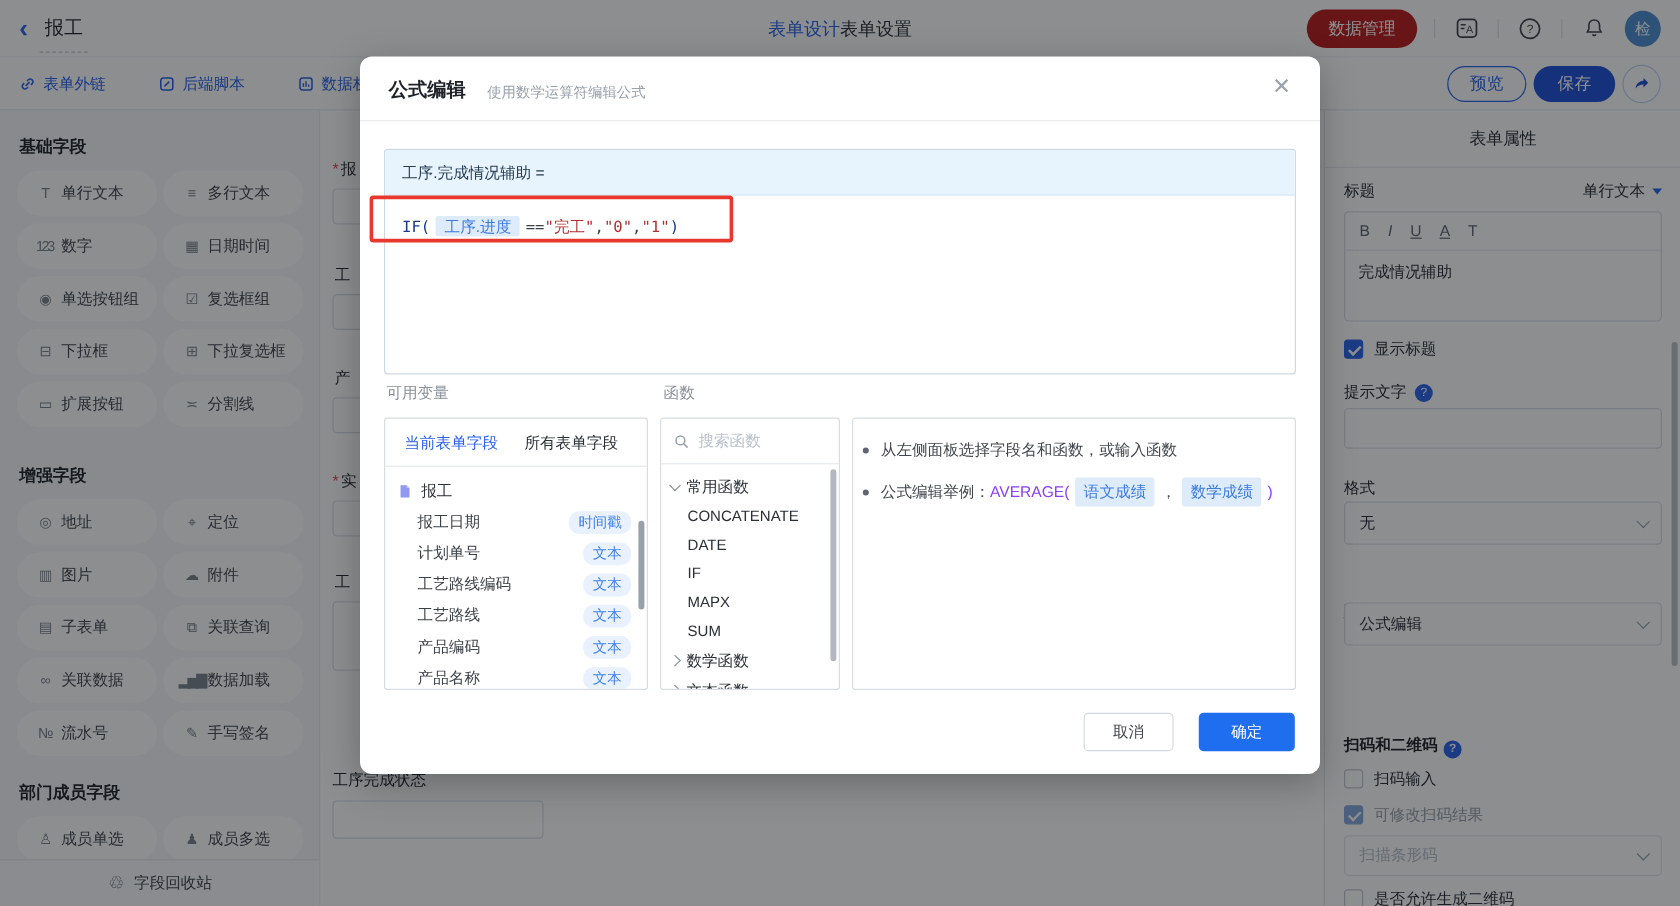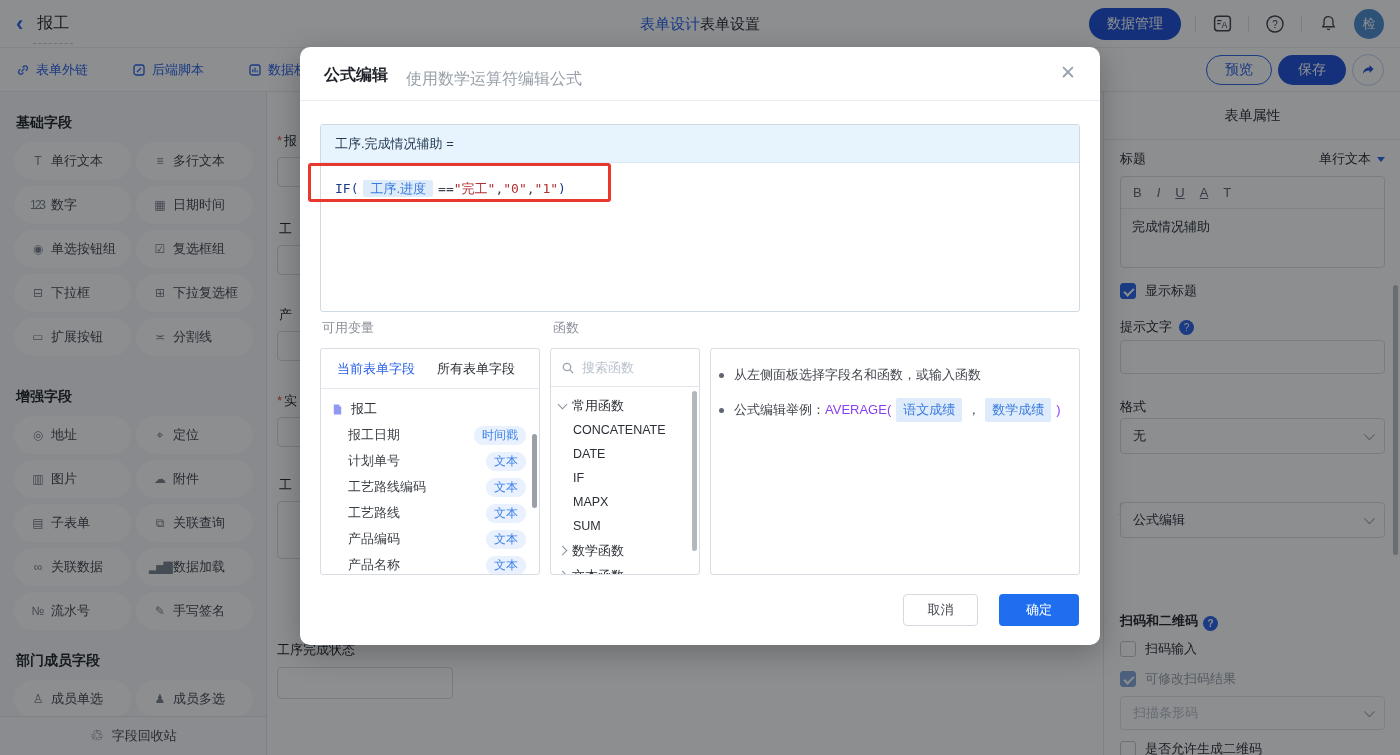--- a/index.html
+++ b/index.html
@@ -7,21 +7,21 @@
   .screen { position:relative; width:1400px; height:755px; overflow:hidden; background:#fff; font-size:13px; color:#1f2329; }
 
   
   .topbar { position:absolute; left:0; top:0; width:1400px; height:48px; background:#fff; border-bottom:1px solid #eef0f3; display:flex; align-items:center; padding:0 16px; z-index:2; }
   .tb-back { color:#2a62e8; font-size:22px; font-weight:bold; line-height:1; margin-right:10px; cursor:pointer; }
   .tb-title { font-size:16px; color:#1f2329; padding:4px 4px 9px; border-bottom:1px dashed #c3c9d2; margin-top:6px; }
   .tb-center { position:absolute; left:0; right:0; top:0; height:48px; display:flex; align-items:center; justify-content:center; pointer-events:none; }
   .tb-tab { font-size:15px; color:#2b2f36; pointer-events:auto; }
   .tb-tab.active { color:#2a62e8; font-weight:500; }
   .tb-right { margin-left:auto; display:flex; align-items:center; gap:14px; }
-  .pill-green { height:32px; padding:0 18px; border-radius:16px; background:#1d4ed8; color:#fff; font-size:14px; display:flex; align-items:center; }
+  .pill-green { height:32px; padding:0 18px; border-radius:16px; background:#b91c1c; color:#fff; font-size:14px; display:flex; align-items:center; }
   .tb-divider { width:1px; height:16px; background:#dfe2e7; }
   .tb-icon { display:flex; align-items:center; justify-content:center; width:24px; height:24px; }
   .avatar { width:30px; height:30px; border-radius:50%; background:#4e8fd0; color:#fff; font-size:13px; display:flex; align-items:center; justify-content:center; }
 
   
   .toolbar2 { position:absolute; left:0; top:48px; width:1400px; height:44px; background:#fff; border-bottom:1px solid #e8eaee; display:flex; align-items:center; padding:0 16px; z-index:2; }
   .t2-left { display:flex; align-items:center; gap:44px; }
   .t2-link { display:flex; align-items:center; gap:6px; color:#2a62e8; font-size:13px; cursor:pointer; }
   .t2-right { margin-left:auto; display:flex; align-items:center; gap:6px; }
   .btn-preview { height:30px; padding:0 18px; border-radius:16px; border:1px solid #2a62e8; color:#2a62e8; background:#fff; font-size:14px; display:flex; align-items:center; }
@@ -77,21 +77,21 @@
   .rb-fx { position:absolute; left:16px; width:265px; height:36px; border:1px solid #dcdfe3; border-radius:4px; display:flex; align-items:center; justify-content:center; gap:7px; color:#42464d; font-size:13px; cursor:pointer; }
   .fx-i { font-style:italic; font-family:"Liberation Serif","DejaVu Serif",serif; color:#5f6672; }
   .rb-section { position:absolute; left:16px; font-size:13px; font-weight:bold; color:#1f2329; }
   .muted-label { color:#9aa1ab; }
   .rb-scroll { position:absolute; right:2px; top:193px; width:5px; height:270px; border-radius:3px; background:#bcc0c6; }
 
   
   .overlay { position:absolute; inset:0; background:rgba(10,14,20,0.47); z-index:50; }
   .modal { position:absolute; left:300px; top:47px; width:800px; height:598px; background:#fff; border-radius:10px; z-index:60; box-shadow:0 8px 30px rgba(0,0,0,.25); }
   .m-title { position:absolute; left:24px; top:18px; font-size:16px; font-weight:bold; color:#1f2329; }
-  .m-subtitle { position:absolute; left:106px; top:22px; font-size:16px; color:#98a0aa; }
+  .m-subtitle { position:absolute; left:106px; top:22px; font-size:12px; color:#98a0aa; }
   .m-close { position:absolute; right:24px; top:16px; font-size:19px; color:#9aa3ad; cursor:pointer; line-height:1; }
   .m-divider { position:absolute; left:0; top:53px; width:800px; height:1px; background:#ececf0; }
   .f-box { position:absolute; left:20px; top:77px; width:760px; height:188px; border:1px solid #cfd9e4; border-radius:3px; overflow:hidden; }
   .f-head { height:38px; background:#e8f4fd; border-bottom:1px solid #d8e8f6; display:flex; align-items:center; padding:0 14px; font-size:13px; color:#243b53; }
   .f-body { padding:17px 14px; font-family:"DejaVu Sans Mono","Liberation Mono",monospace; font-size:13px; }
   .tk-kw { color:#1b3a8f; }
   .tk-op { color:#3c4149; }
   .tk-str { color:#b03030; }
   .chip { background:#ddebfa; color:#3a7be0; padding:1px 7px; border-radius:2px; margin:0 5px; font-family:"Liberation Sans","DejaVu Sans",sans-serif; cursor:pointer; }
   .m-col-label { position:absolute; top:272px; font-size:13px; color:#8a9099; }

